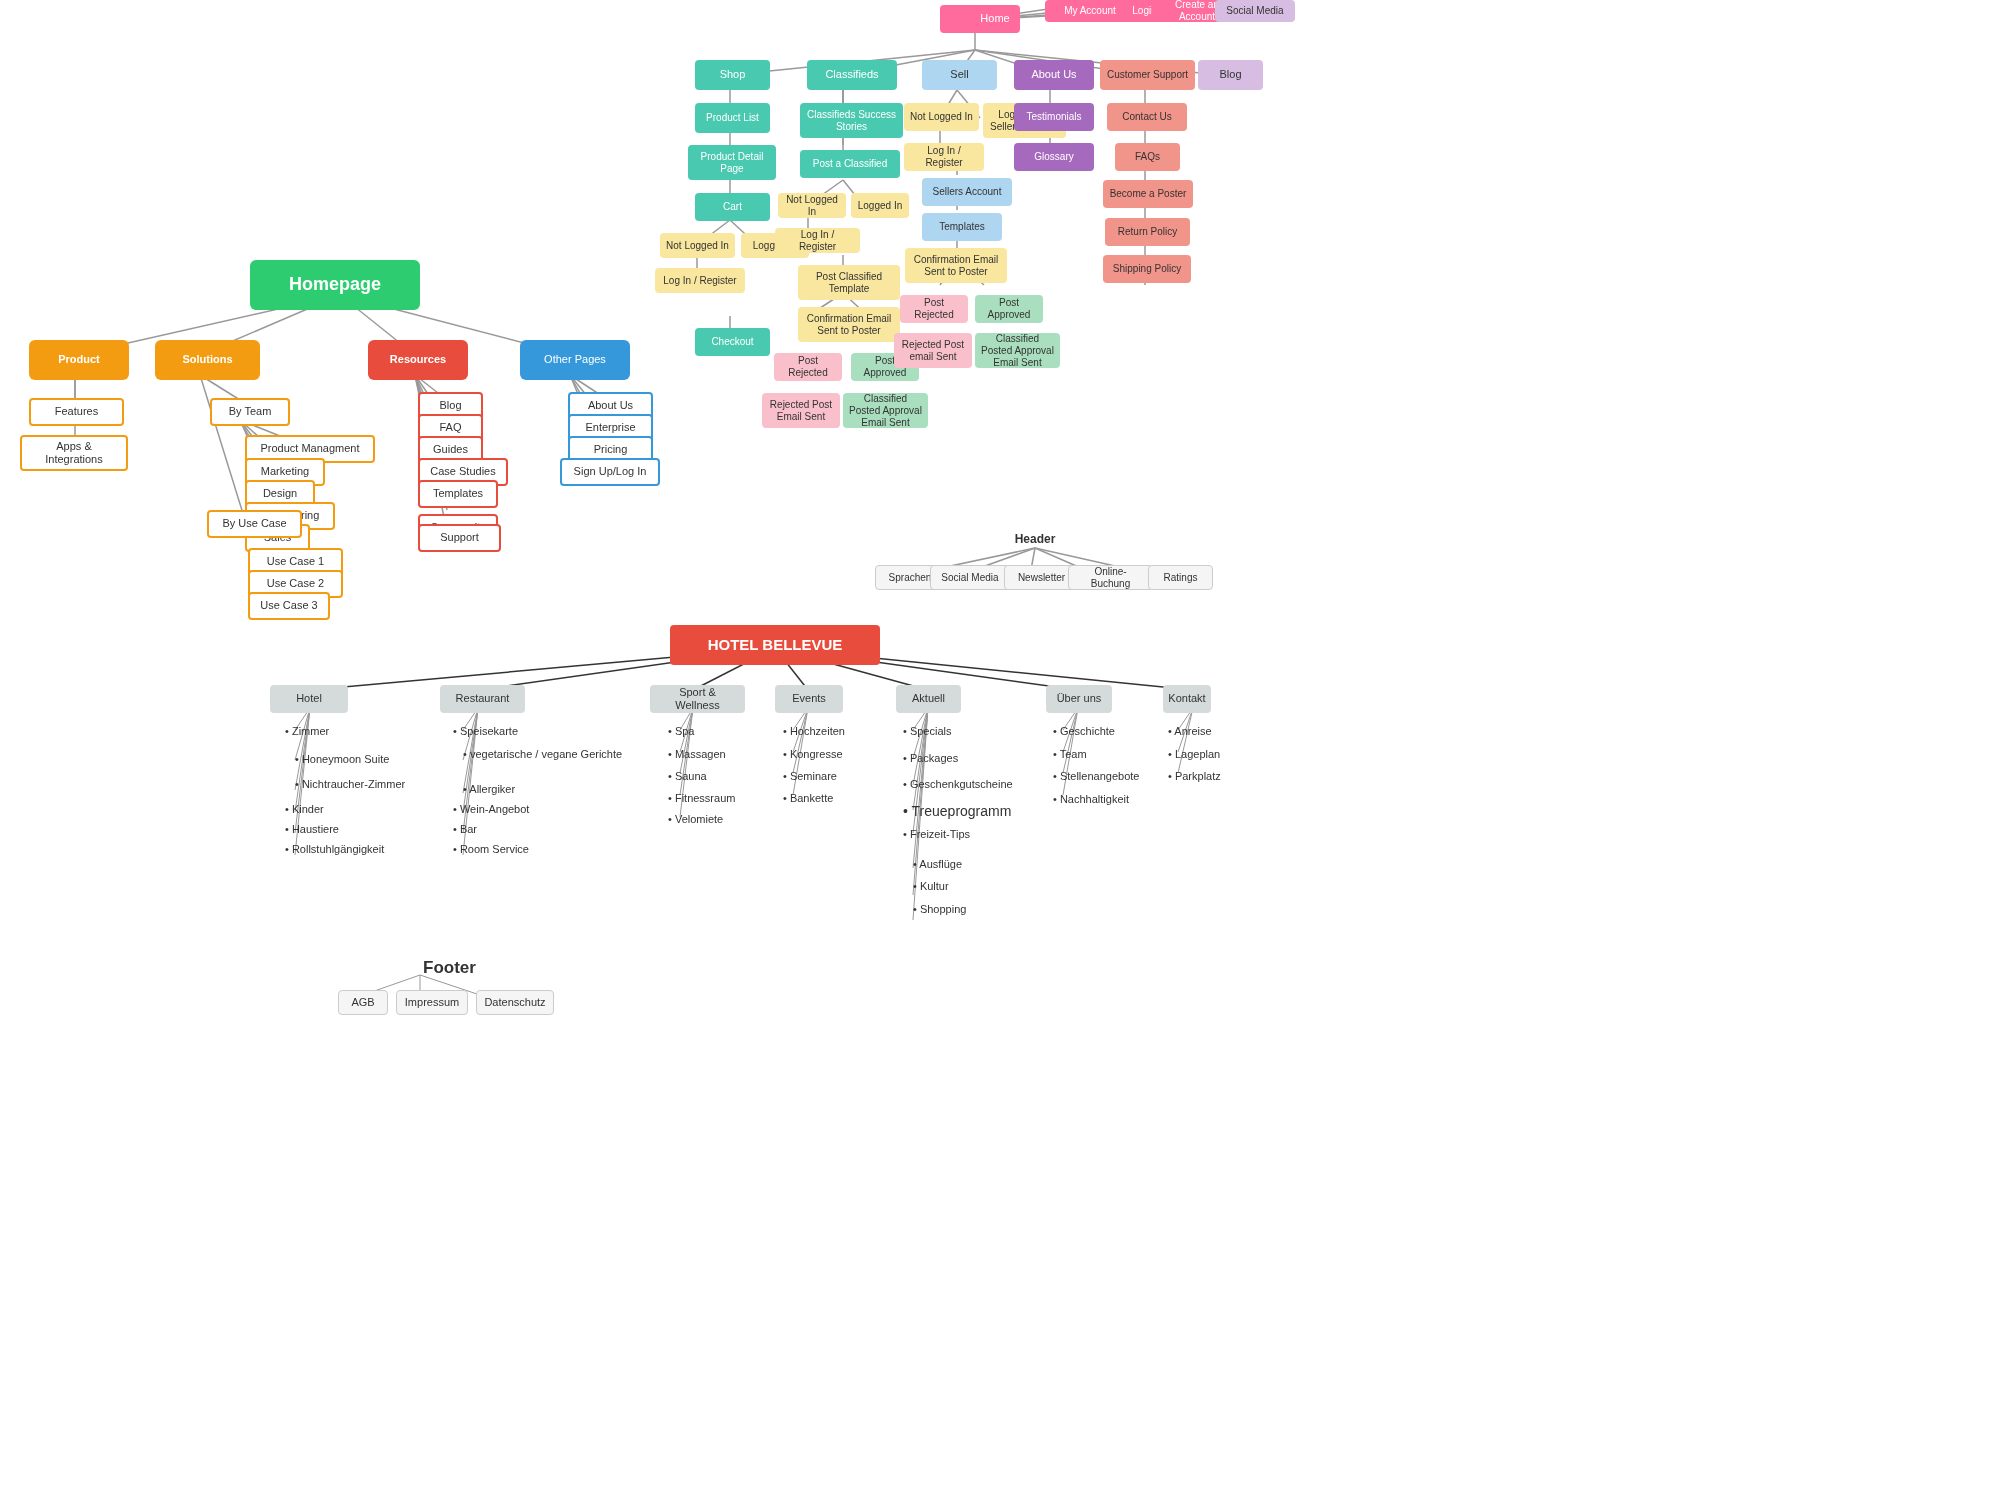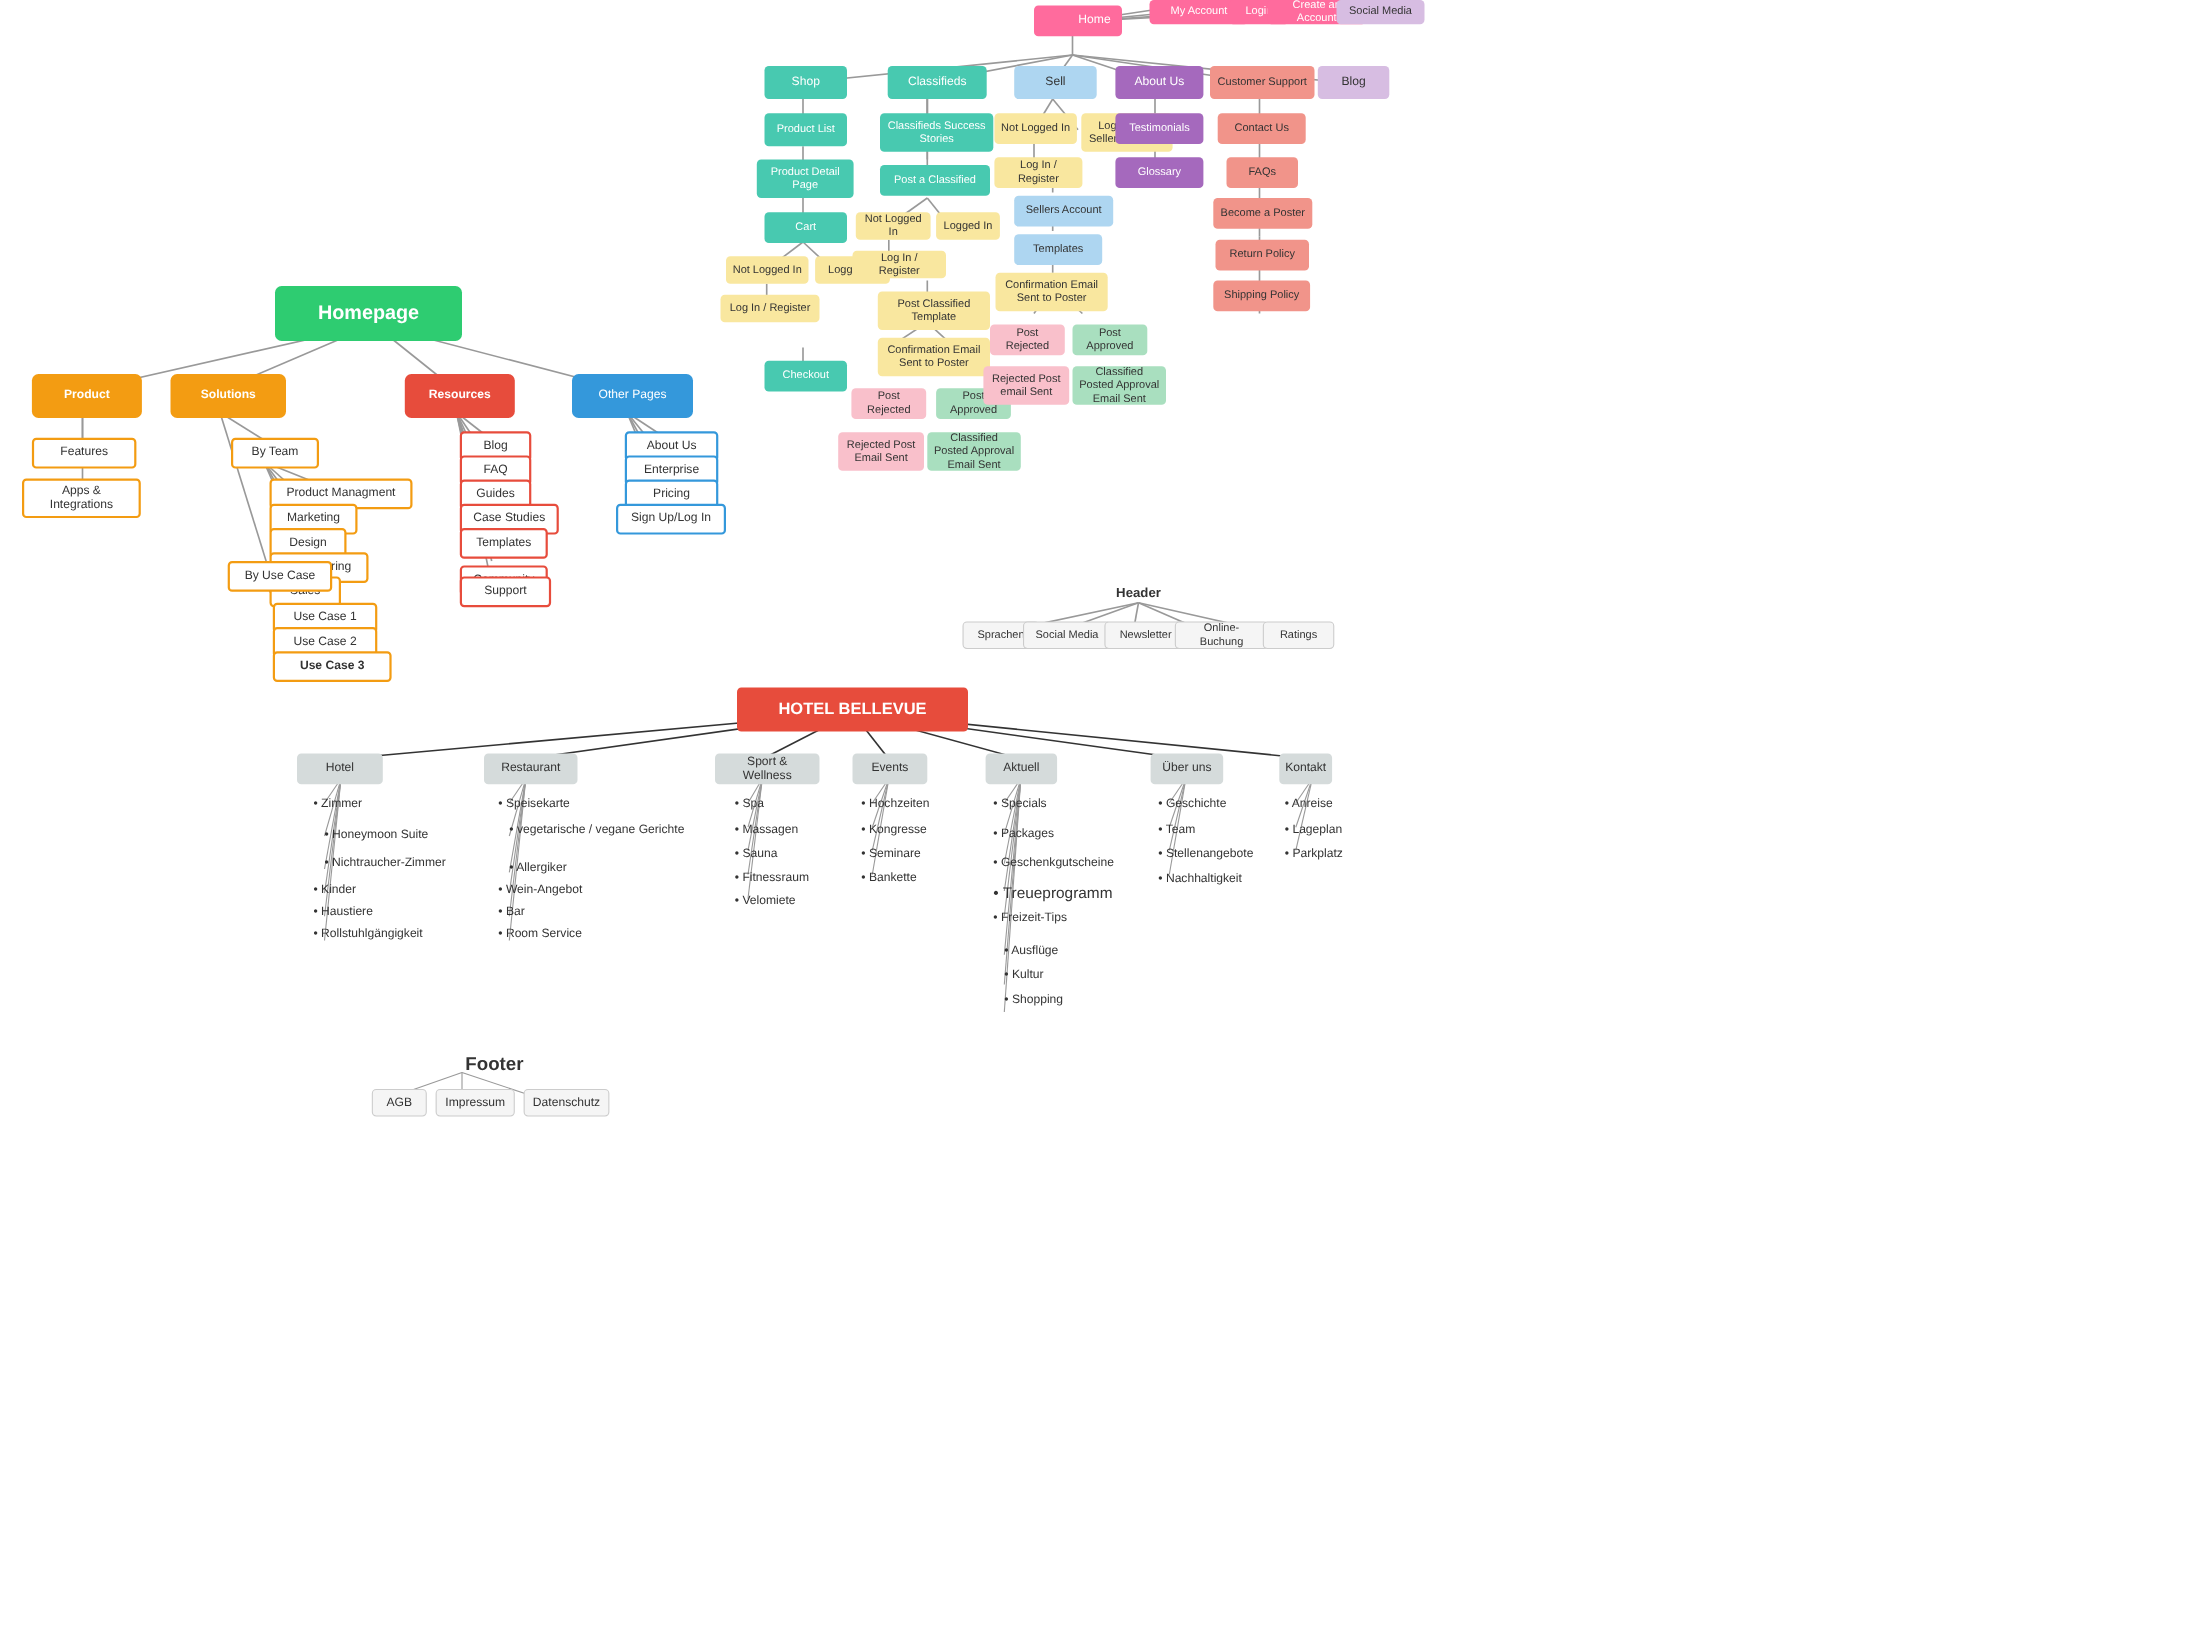--- a/index.html
+++ b/index.html
@@ -122,21 +122,21 @@
 <div class="node node-yellow-outline" style="left:210px;top:398px;width:80px;height:28px;">By Team</div>
 <div class="node node-yellow-outline" style="left:245px;top:435px;width:130px;height:28px;">Product Managment</div>
 <div class="node node-yellow-outline" style="left:245px;top:458px;width:80px;height:28px;">Marketing</div>
 <div class="node node-yellow-outline" style="left:245px;top:480px;width:70px;height:28px;">Design</div>
 <div class="node node-yellow-outline" style="left:245px;top:502px;width:90px;height:28px;">Engineering</div>
 <div class="node node-yellow-outline" style="left:245px;top:524px;width:65px;height:28px;">Sales</div>
 
 <div class="node node-yellow-outline" style="left:207px;top:510px;width:95px;height:28px;">By Use Case</div>
 <div class="node node-yellow-outline" style="left:248px;top:548px;width:95px;height:28px;">Use Case 1</div>
 <div class="node node-yellow-outline" style="left:248px;top:570px;width:95px;height:28px;">Use Case 2</div>
-<div class="node node-yellow-outline" style="left:248px;top:592px;width:108px;height:28px;font-weight:bold;">Use Case 3</div>
+<div class="node node-yellow-outline" style="left:248px;top:592px;width:82px;height:28px;">Use Case 3</div>
 
 <div class="node node-red" style="left:368px;top:340px;width:100px;height:40px;">Resources</div>
 <div class="node node-red-outline" style="left:418px;top:392px;width:65px;height:28px;">Blog</div>
 <div class="node node-red-outline" style="left:418px;top:414px;width:65px;height:28px;">FAQ</div>
 <div class="node node-red-outline" style="left:418px;top:436px;width:65px;height:28px;">Guides</div>
 <div class="node node-red-outline" style="left:418px;top:458px;width:90px;height:28px;">Case Studies</div>
 <div class="node node-red-outline" style="left:418px;top:480px;width:80px;height:28px;">Templates</div>
 <div class="node node-red-outline" style="left:418px;top:502px;width:80px;height:28px;margin-top:12px;">Community</div>
 <div class="node node-red-outline" style="left:418px;top:524px;width:83px;height:28px;">Support</div>
 

